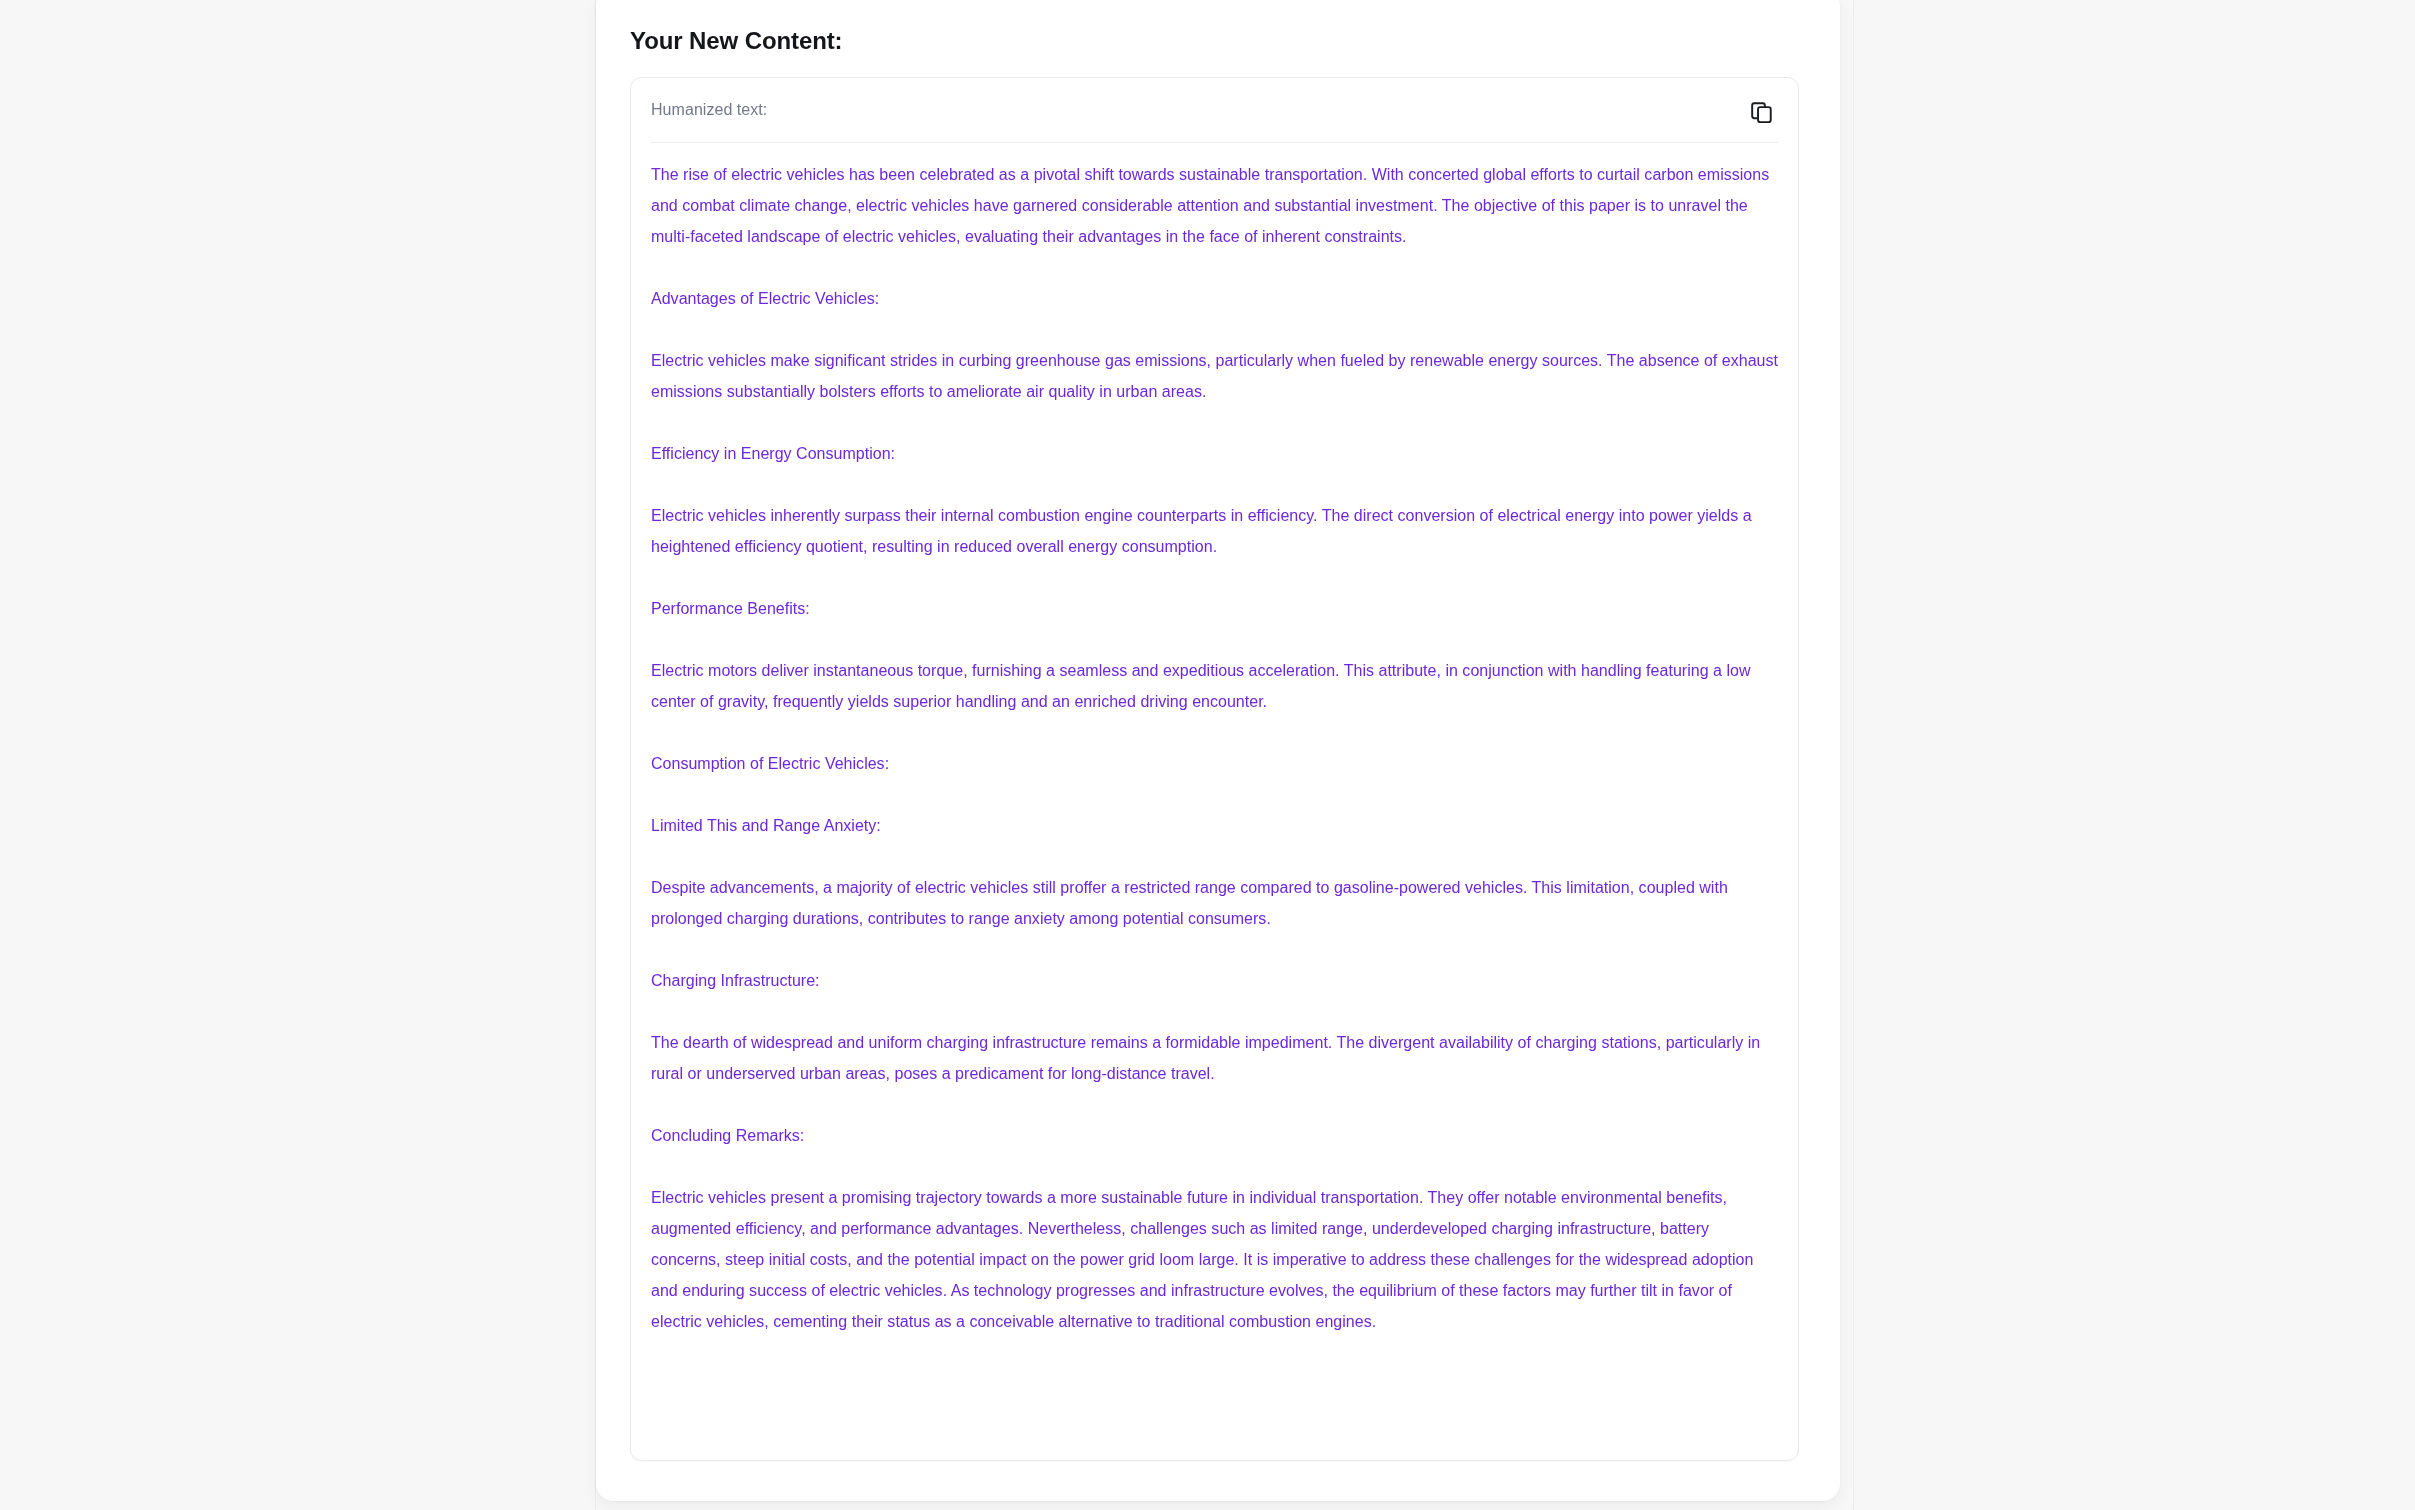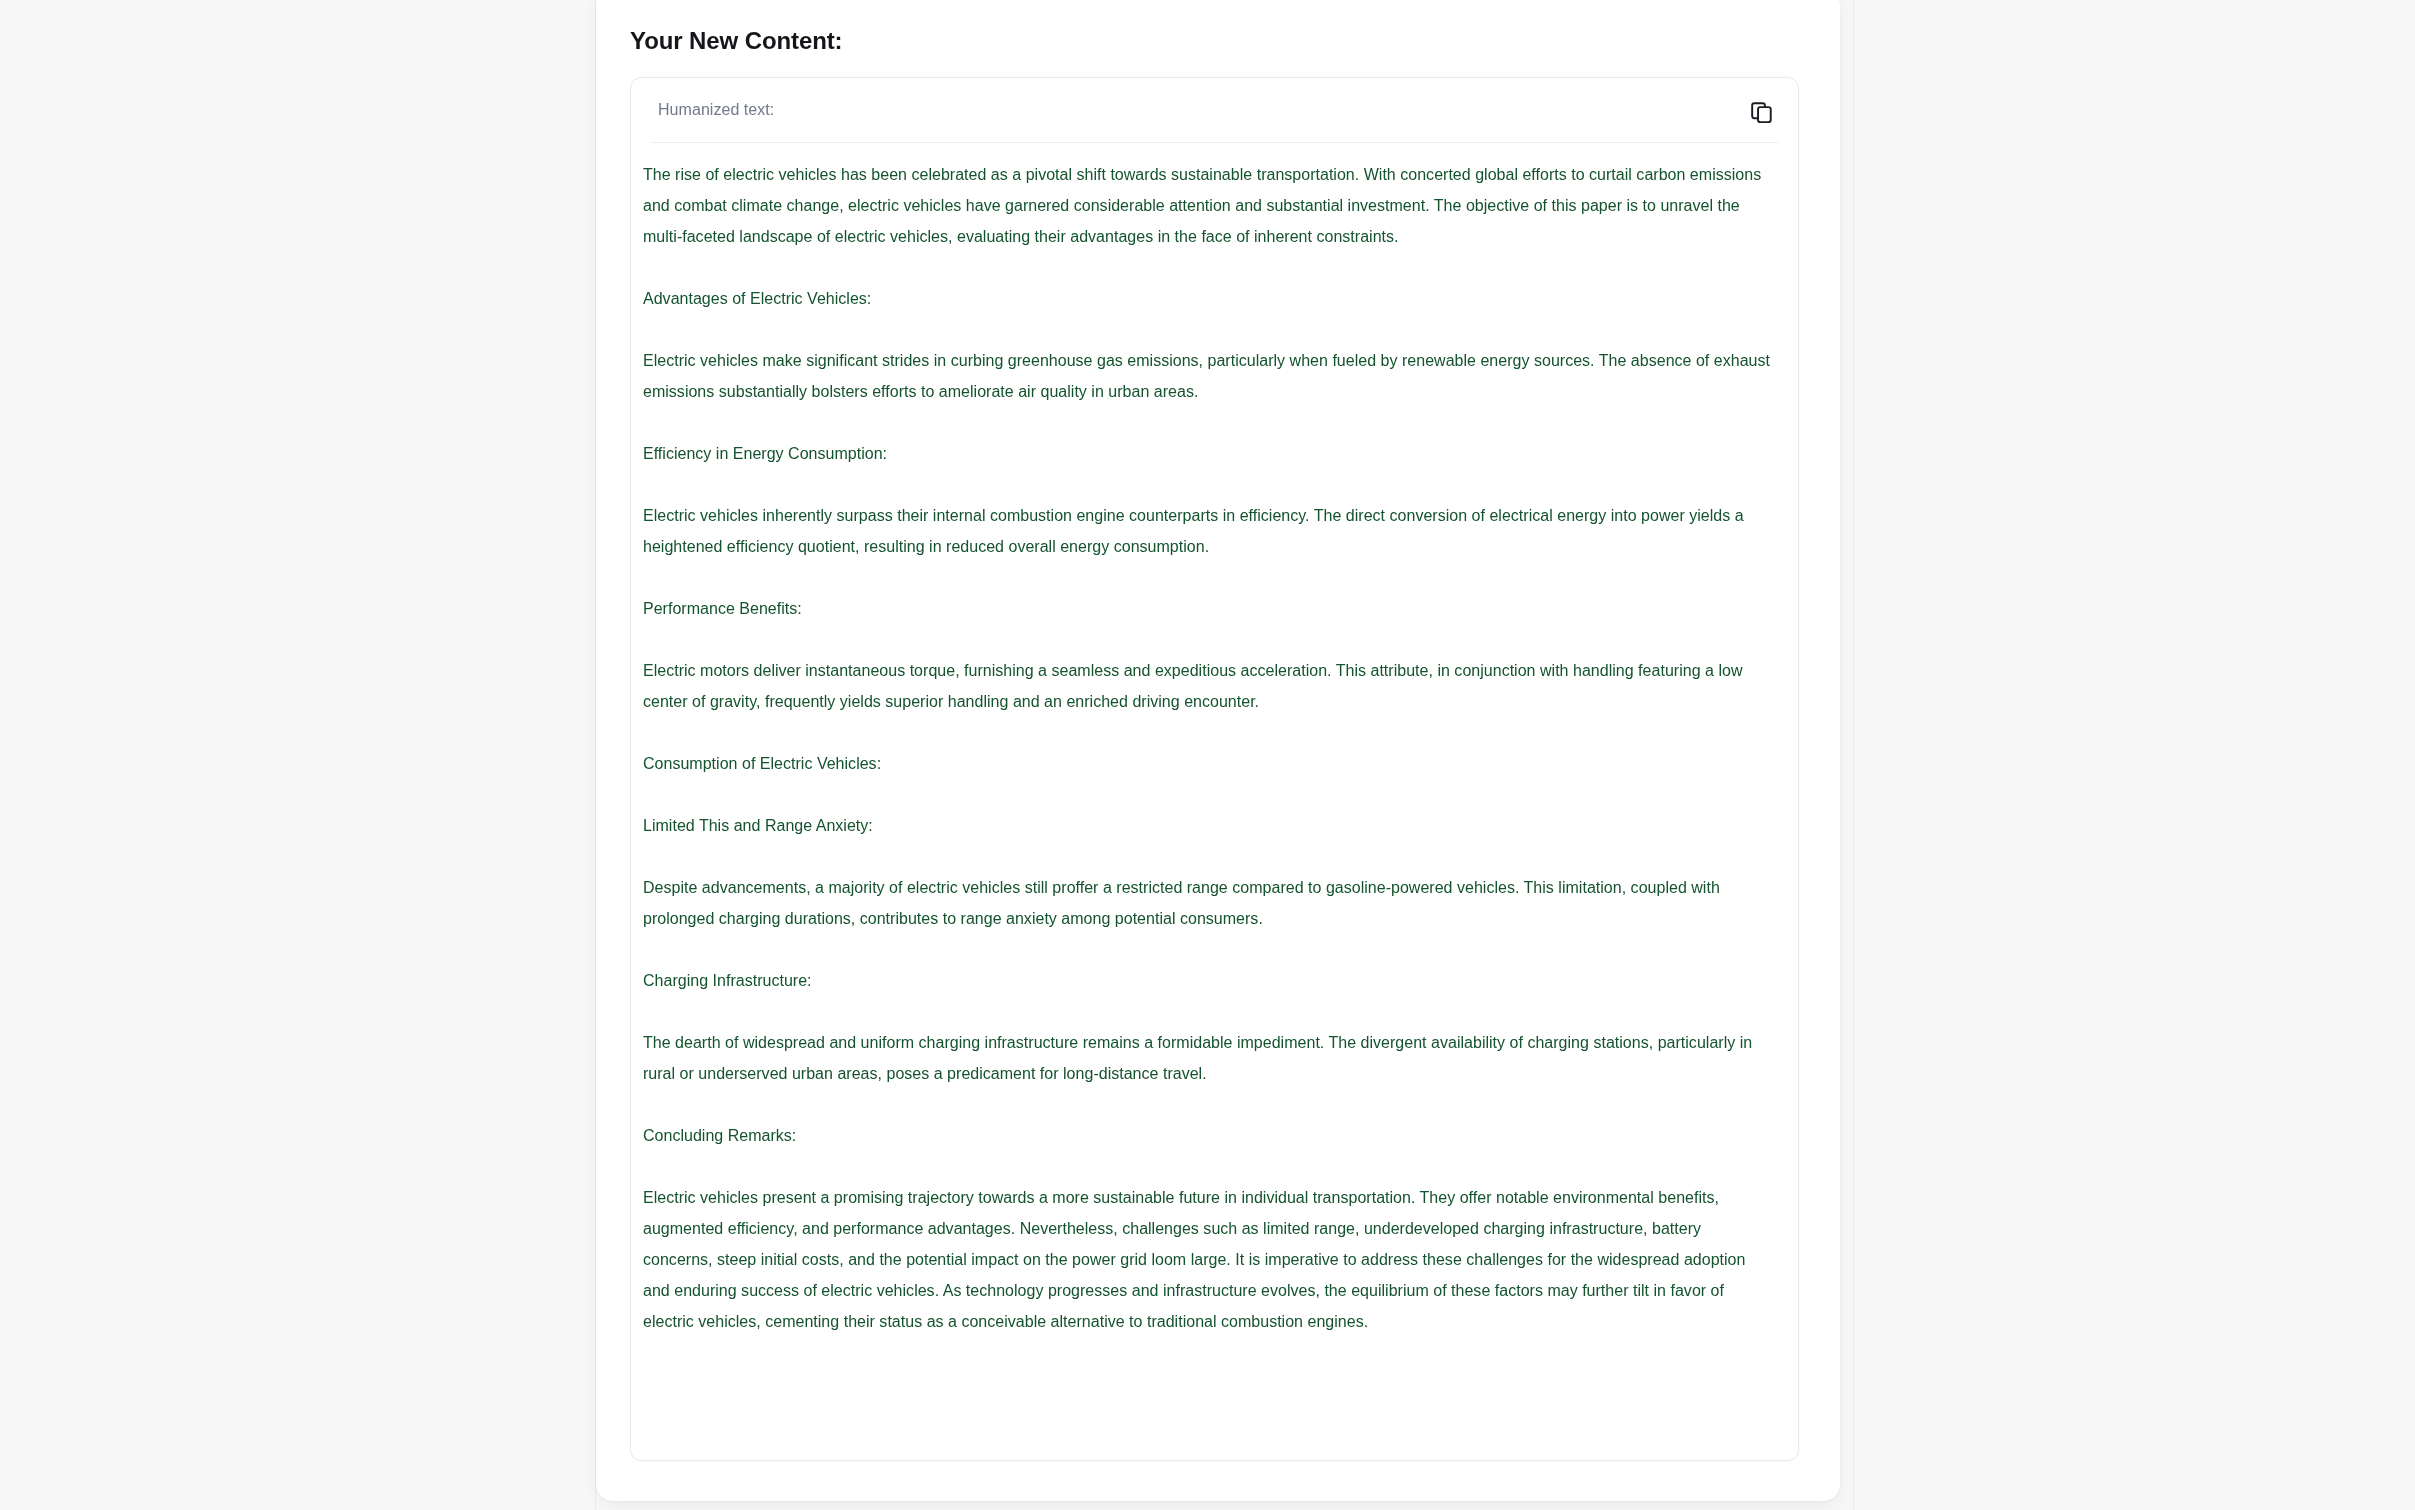--- a/index.html
+++ b/index.html
@@ -58,21 +58,20 @@
   .result-card {
     position: absolute;
     left: 34px;
     top: 88px;
     width: 1169px;
     height: 1384px;
     background: #ffffff;
     border: 1px solid #e8e9ec;
     border-radius: 11.4px;
     box-shadow: 0 1px 1.9px rgba(16,24,40,0.025);
-    padding-left: 7px;
   }
 
   .card-head {
     position: relative;
     height: 64px;
   }
 
   .card-head-label {
     position: absolute;
     left: 20px;
@@ -104,26 +103,26 @@
     position: absolute;
     left: 20px;
     top: 64px;
     width: 1128px;
     height: 1px;
     background: #eceef0;
   }
 
   .card-body {
     position: absolute;
-    left: 12px;
+    left: 20px;
     top: 81px;
     width: 1129px;
     font-size: 16px;
     line-height: 31px;
-    color: #14532d;
+    color: #6d28d9;
     letter-spacing: 0.02px;
   }
 
   .para {
     margin: 0;
     white-space: pre-wrap;
   }
   .para + .para { margin-top: 31px; }
   .para.tight + .para.tight { margin-top: 0; }
 </style>

